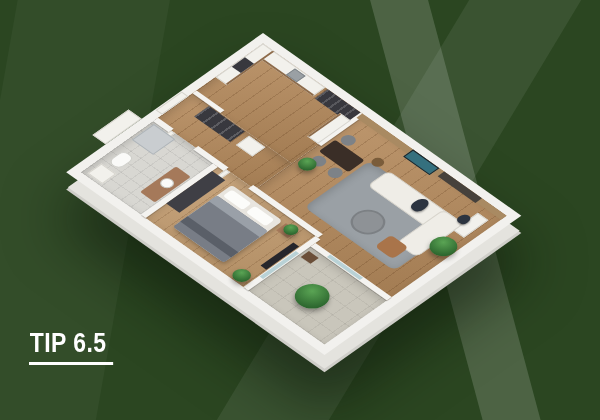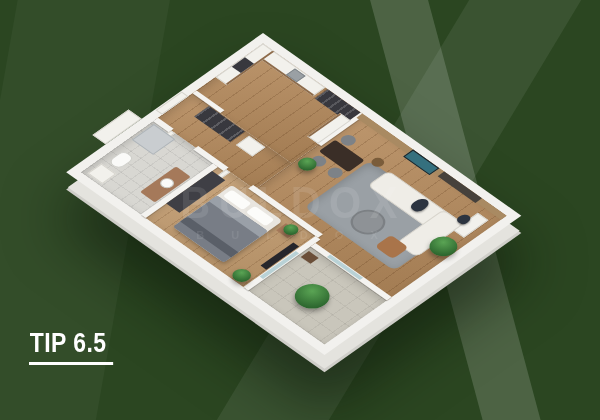--- a/index.html
+++ b/index.html
@@ -145,20 +145,16 @@
     <div style="left:112px;top:204px;width:62px;height:9px;background:#5a5f68;"></div>
     <div style="left:178px;top:150px;width:14px;height:12px;background:#a5795a;"></div>
     <div class="plant" style="left:180px;top:146px;width:13px;height:13px;"></div>
     <div class="dark" style="left:199px;top:162px;width:7px;height:40px;background:#26262b;"></div>
     <div class="plant" style="left:188px;top:214px;width:16px;height:16px;"></div>
 
     <div style="left:216px;top:160px;width:12px;height:10px;background:#6b4f39;"></div>
     <div class="plant" style="left:242px;top:182px;width:30px;height:30px;"></div>
   </div>
 
-  <div class="wm">
-    <span class="wm-main">BULDOX</span>
-    <span class="wm-sub">B U L D O X</span>
-  </div>
 
   <div class="type-label">TIP 6.5</div>
 
 </div>
 
 </body></html>

